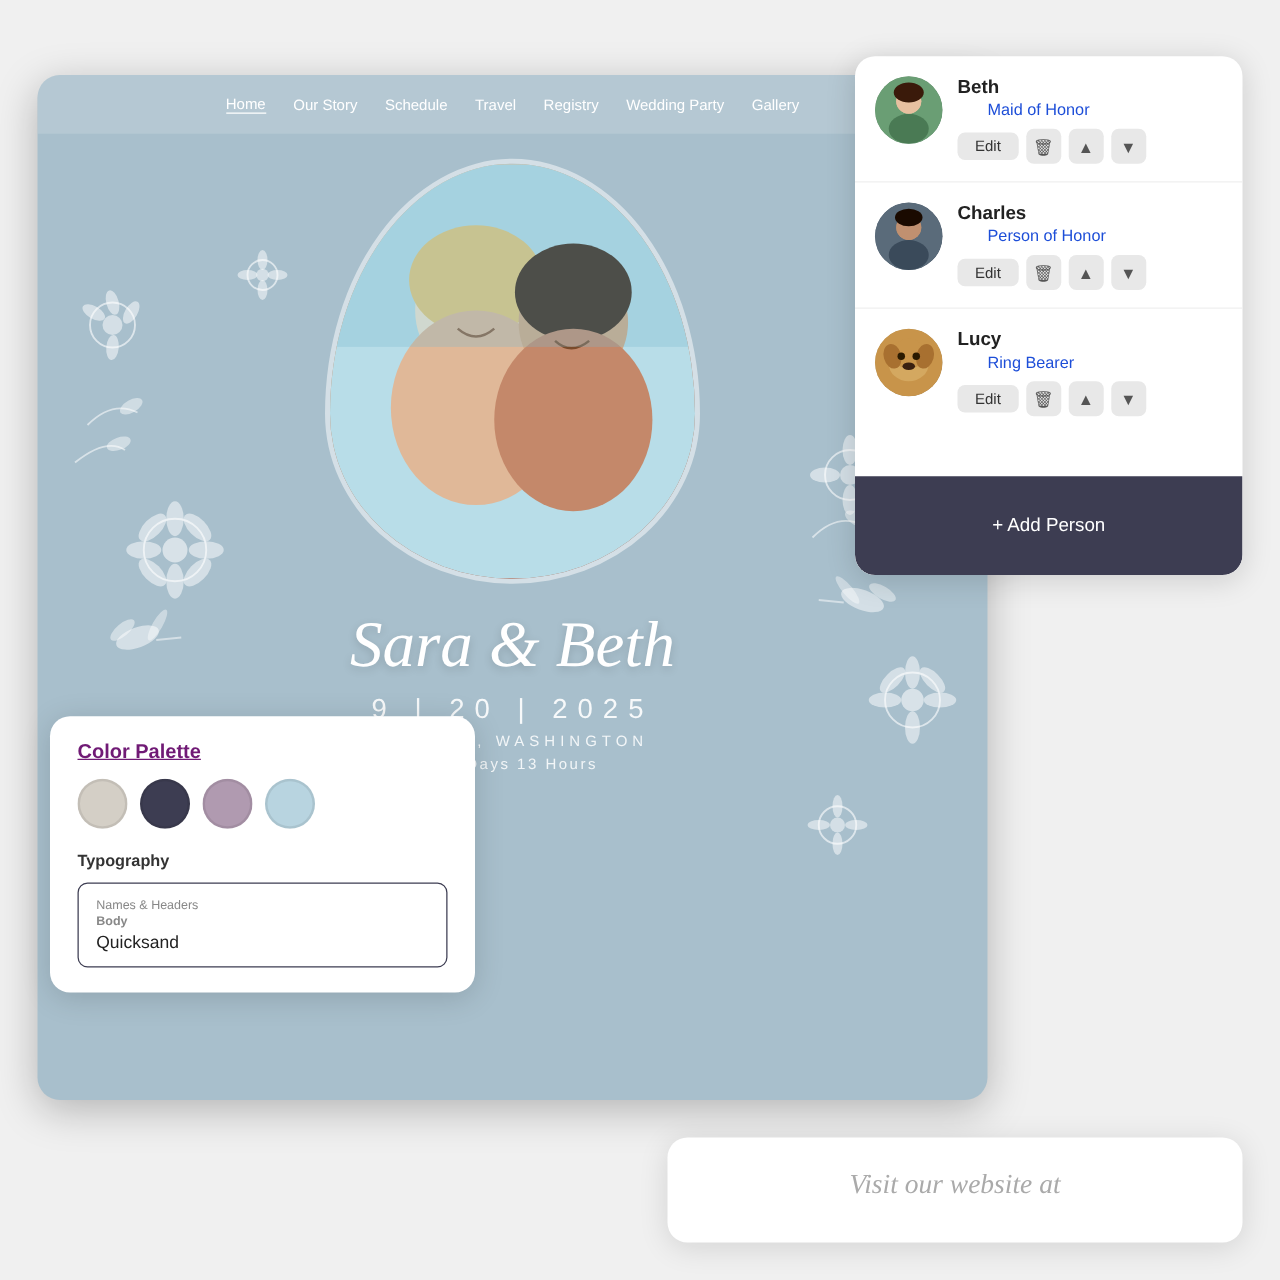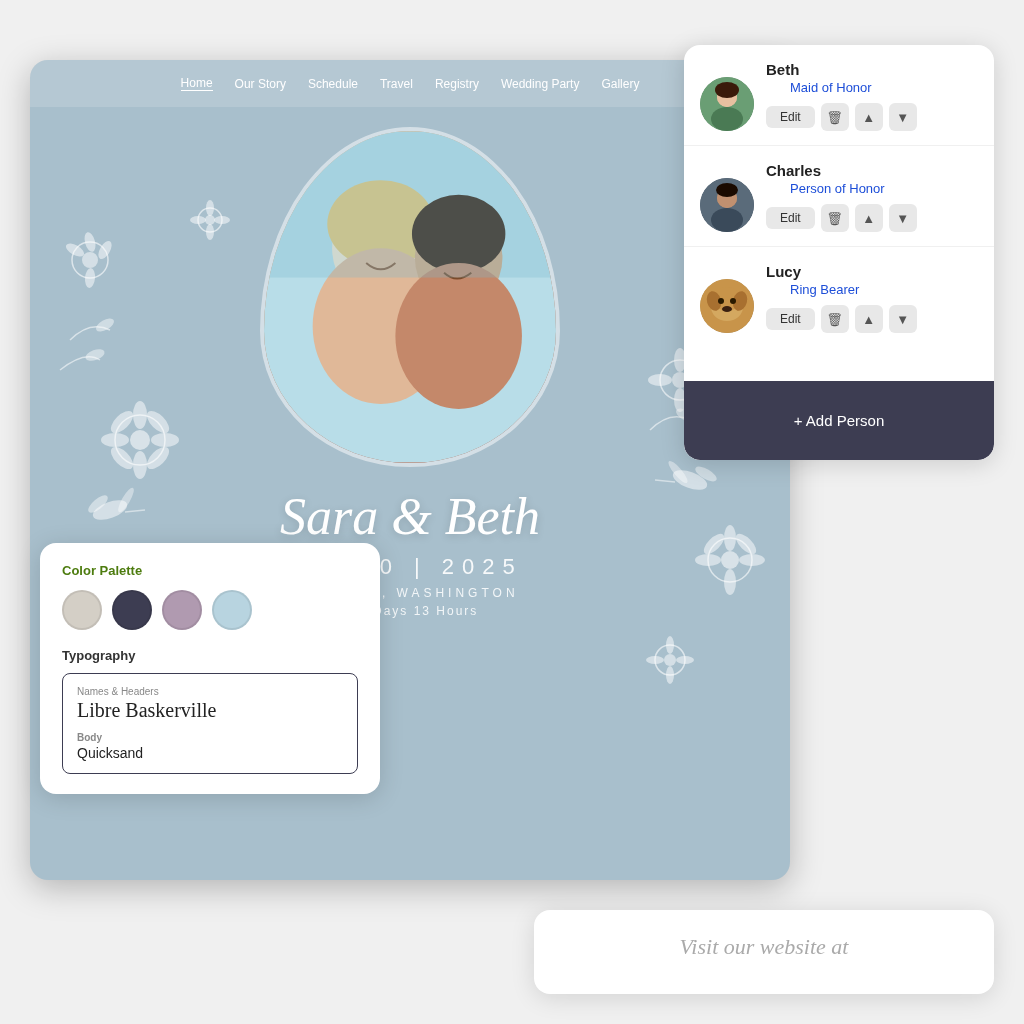--- a/index.html
+++ b/index.html
@@ -116,21 +116,21 @@
       background: #fff;
       border-radius: 16px;
       box-shadow: 0 4px 24px rgba(0,0,0,0.15);
       padding: 0;
       overflow: hidden;
       z-index: 10;
     }
 
     .party-person {
       display: flex;
-      align-items: flex-end;
+      align-items: flex-start;
       padding: 16px 16px 14px;
       border-bottom: 1px solid #f0f0f0;
       gap: 12px;
     }
 
     .party-info {
       flex: 1;
     }
 
     .party-name {
@@ -204,25 +204,26 @@
       left: 40px;
       width: 340px;
       background: #fff;
       border-radius: 16px;
       box-shadow: 0 4px 24px rgba(0,0,0,0.15);
       padding: 20px 22px;
       z-index: 20;
     }
 
     .palette-title {
-      font-size: 13px;
+      font-size: 16px;
       font-weight: 600;
-      color: #4d7c0f;
+      color: #701a75;
       font-family: sans-serif;
       margin-bottom: 12px;
+      text-decoration: underline;
     }
 
     .color-swatches {
       display: flex;
       gap: 10px;
       margin-bottom: 18px;
     }
 
     .color-swatch {
       width: 40px;
@@ -562,21 +563,20 @@
   <div class="palette-title">Color Palette</div>
   <div class="color-swatches">
     <div class="color-swatch" style="background:#d4cfc6;"></div>
     <div class="color-swatch" style="background:#3d3d52;"></div>
     <div class="color-swatch" style="background:#b09ab0;"></div>
     <div class="color-swatch" style="background:#b8d4e0;"></div>
   </div>
   <div class="typography-title">Typography</div>
   <div class="typography-box">
     <div class="typo-label">Names &amp; Headers</div>
-    <div class="typo-font-name" style="font-family:'Georgia',serif;">Libre Baskerville</div>
     <div class="typo-body-label">Body</div>
     <div class="typo-body-name">Quicksand</div>
   </div>
 </div>
 
 <div class="website-card">
   <div class="website-heading">Visit our website at</div>
 </div>
 
 </body></html>

